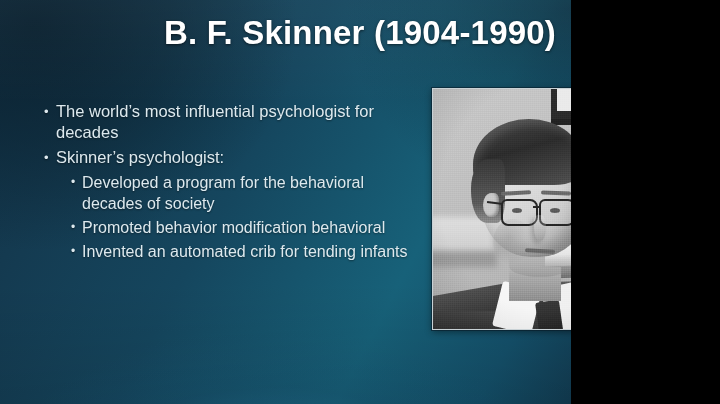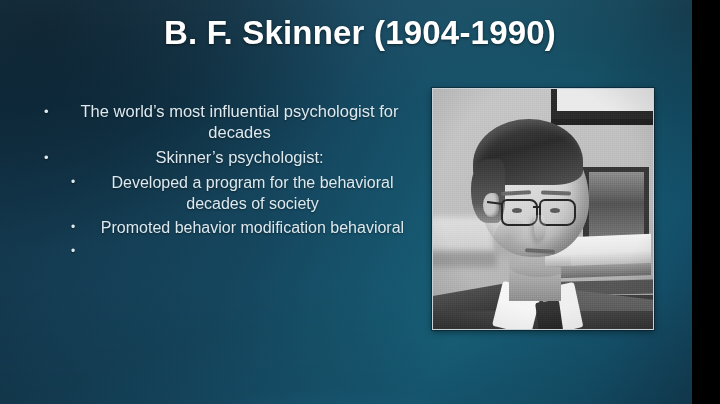--- a/index.html
+++ b/index.html
@@ -2,21 +2,21 @@
 <html><head>
 <meta charset="utf-8">
 <style>
   html, body {
     margin: 0;
     padding: 0;
     background: #000;
   }
   .slide {
     position: relative;
-    width: 692px;
+    width: 571px;
     height: 404px;
     overflow: hidden;
     font-family: "Liberation Sans", sans-serif;
     background: #14384c;
   }
   
   .bg-base {
     position: absolute;
     inset: 0;
     background: linear-gradient(118deg,
@@ -104,21 +104,21 @@
     line-height: 21px;
     margin-bottom: 3px;
     padding-left: 33px;
   }
   .dot {
     flex: 0 0 auto;
     color: #dde9ee;
   }
   .bullet.lvl1 .dot { font-size: 13px; line-height: 21px; width: 12px; }
   .bullet.lvl2 .dot { font-size: 12px; line-height: 21px; width: 11px; }
-  .btext { flex: 1 1 auto; text-align: center; }
+  .btext { flex: 1 1 auto; }
 
   
   .photo-frame {
     position: absolute;
     left: 432px;
     top: 88px;
     width: 220px;
     height: 240px;
     border: 1px solid #c9d2d6;
     box-shadow: 0 0 0 1px rgba(8,26,38,0.55), 0 2px 7px rgba(0,0,0,0.45);
@@ -406,20 +406,21 @@
       <span class="btext">Developed a program for the behavioral decades of society</span>
     </div>
 
     <div class="bullet lvl2">
       <span class="dot">•</span>
       <span class="btext">Promoted behavior modification behavioral</span>
     </div>
 
     <div class="bullet lvl2">
       <span class="dot">•</span>
+      <span class="btext">Invented an automated crib for tending infants</span>
     </div>
 
   </div>
 
   <div class="photo-frame" title="B. F. Skinner portrait">
     <div class="photo">
       <div class="ph-wall"></div>
       <div class="ph-leftblur"></div>
       <div class="ph-leftblur2"></div>
 

